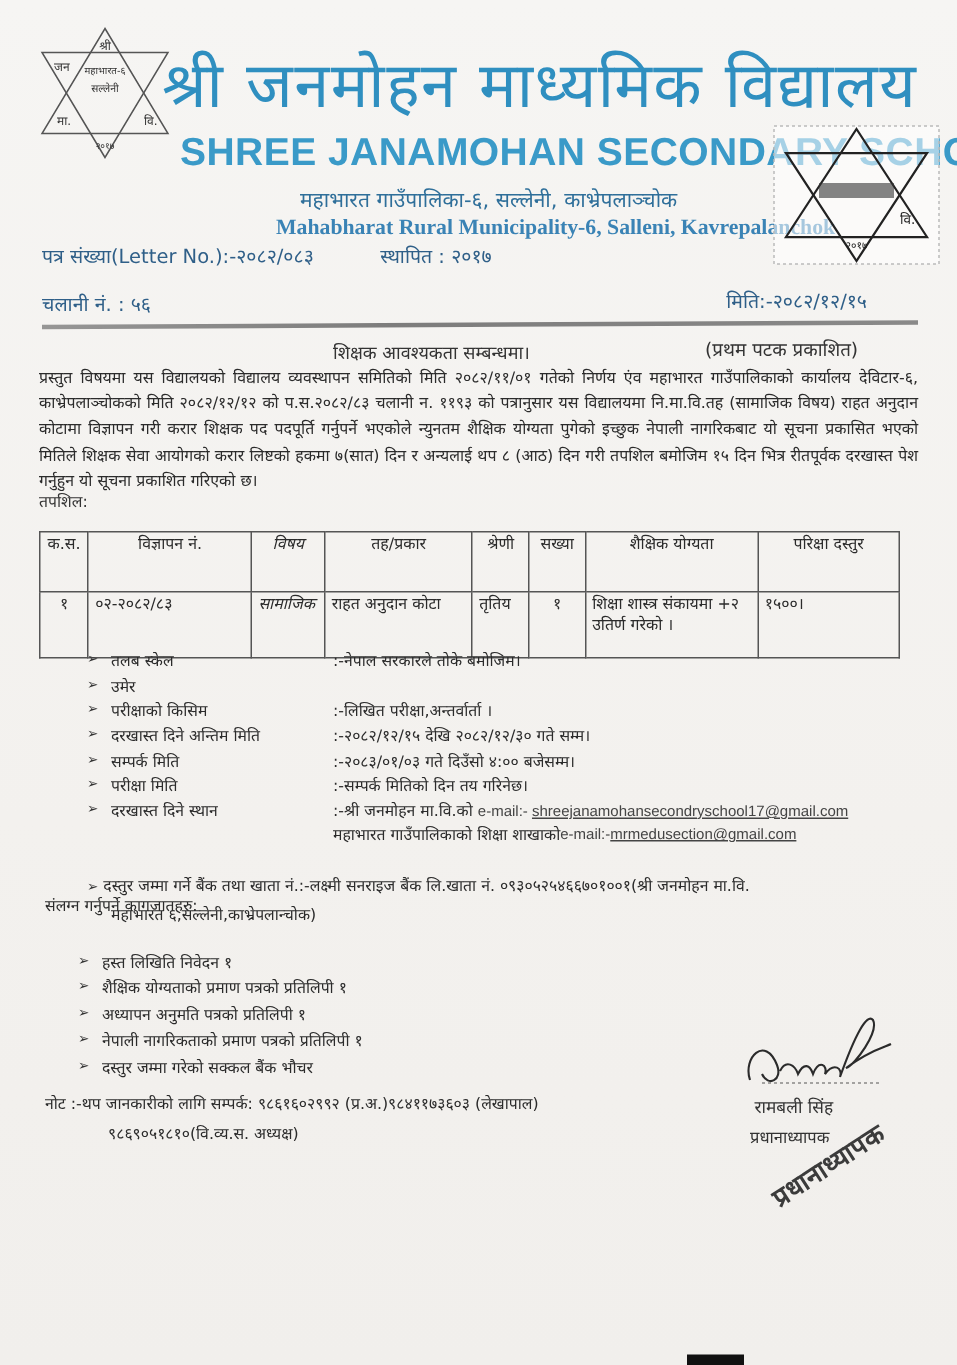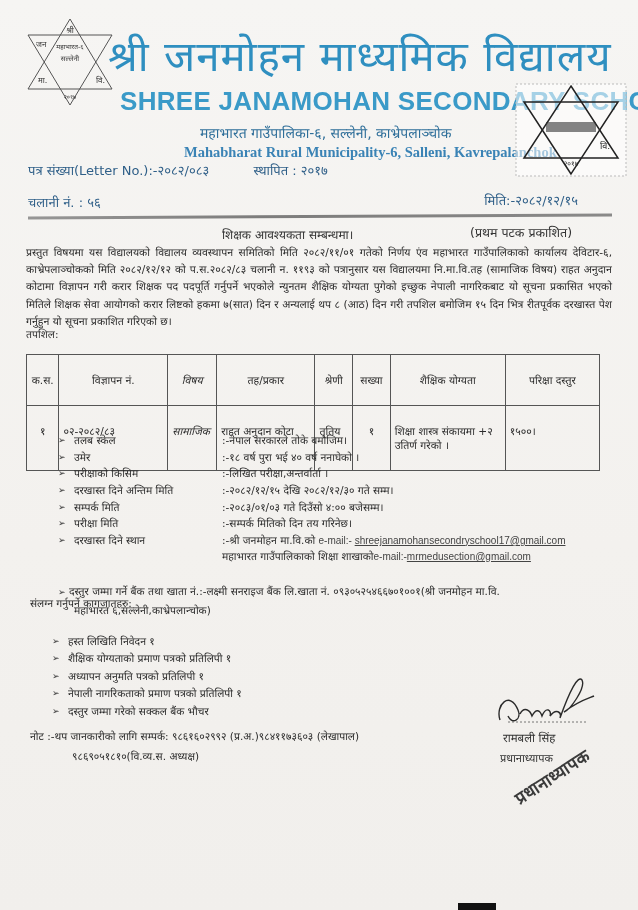--- a/index.html
+++ b/index.html
@@ -66,21 +66,21 @@
   }
   .details-label {
     position: absolute; left: 26px; top: 327px;
     font-family: "DejaVu Sans", sans-serif; font-size: 10.5px; color: #333;
   }
   table.vac {
     position: absolute; left: 26px; top: 354px; width: 574px;
     border-collapse: collapse;
     font-family: "DejaVu Sans", sans-serif; font-size: 10.6px; color: #2b2b2b;
   }
-  table.vac th, table.vac td { border: 1px solid #555; padding: 18px 4px; vertical-align: top; }
+  table.vac th, table.vac td { border: 1px solid #555; padding: 0 4px; vertical-align: top; }
   table.vac th { font-weight: normal; height: 40px; text-align: center; }
   table.vac td { height: 44px; }
   .c1 { width: 30px; text-align: center; }
   .c2 { width: 104px; }
   .c3 { width: 46px; font-style: italic; }
   .c4 { width: 94px; }
   .c5 { width: 36px; }
   .c6 { width: 36px; text-align: center; }
   .c7 { width: 110px; }
   .c8 { width: 90px; text-align: left; }
@@ -192,21 +192,20 @@
 
   <div class="bullets">
     <div class="brow">
       <span class="arrow">➢</span>
       <span class="blabel">तलब स्केल</span>
       <span class="bval">:-नेपाल सरकारले तोके बमोजिम।</span>
     </div>
     <div class="brow">
       <span class="arrow">➢</span>
       <span class="blabel">उमेर</span>
-      <span class="bval">:-१८ वर्ष पुरा भई ४० वर्ष ननाघेको ।</span>
     </div>
     <div class="brow">
       <span class="arrow">➢</span>
       <span class="blabel">परीक्षाको किसिम</span>
       <span class="bval">:-लिखित परीक्षा,अन्तर्वार्ता ।</span>
     </div>
     <div class="brow">
       <span class="arrow">➢</span>
       <span class="blabel">दरखास्त दिने अन्तिम मिति</span>
       <span class="bval">:-२०८२/१२/१५ देखि २०८२/१२/३० गते सम्म।</span>

